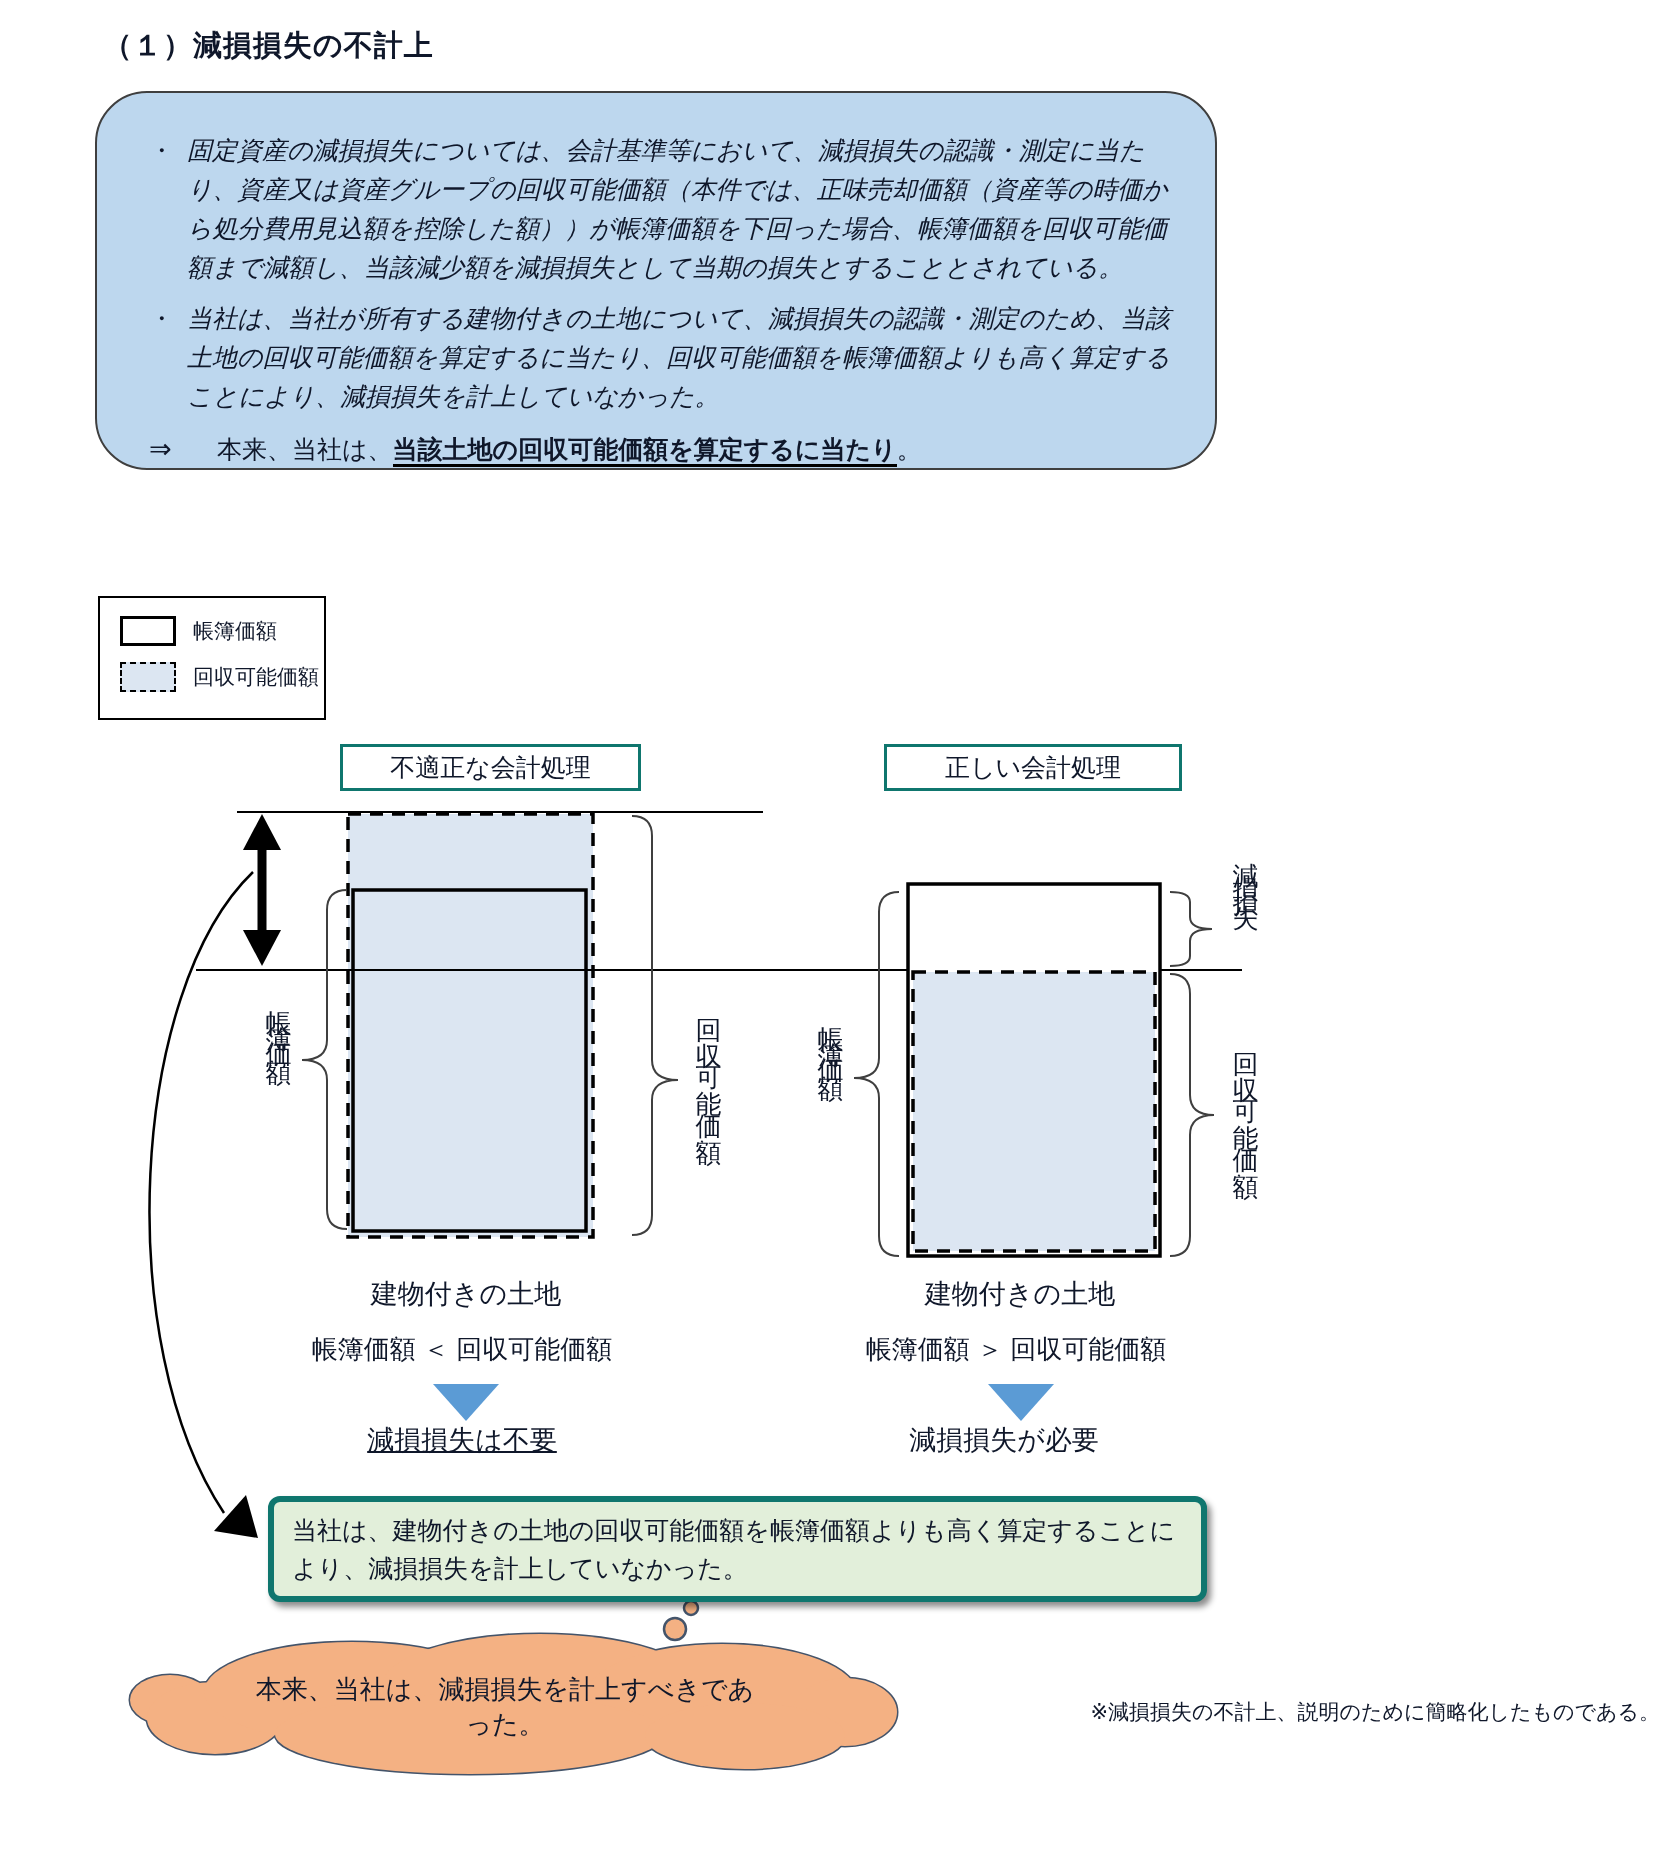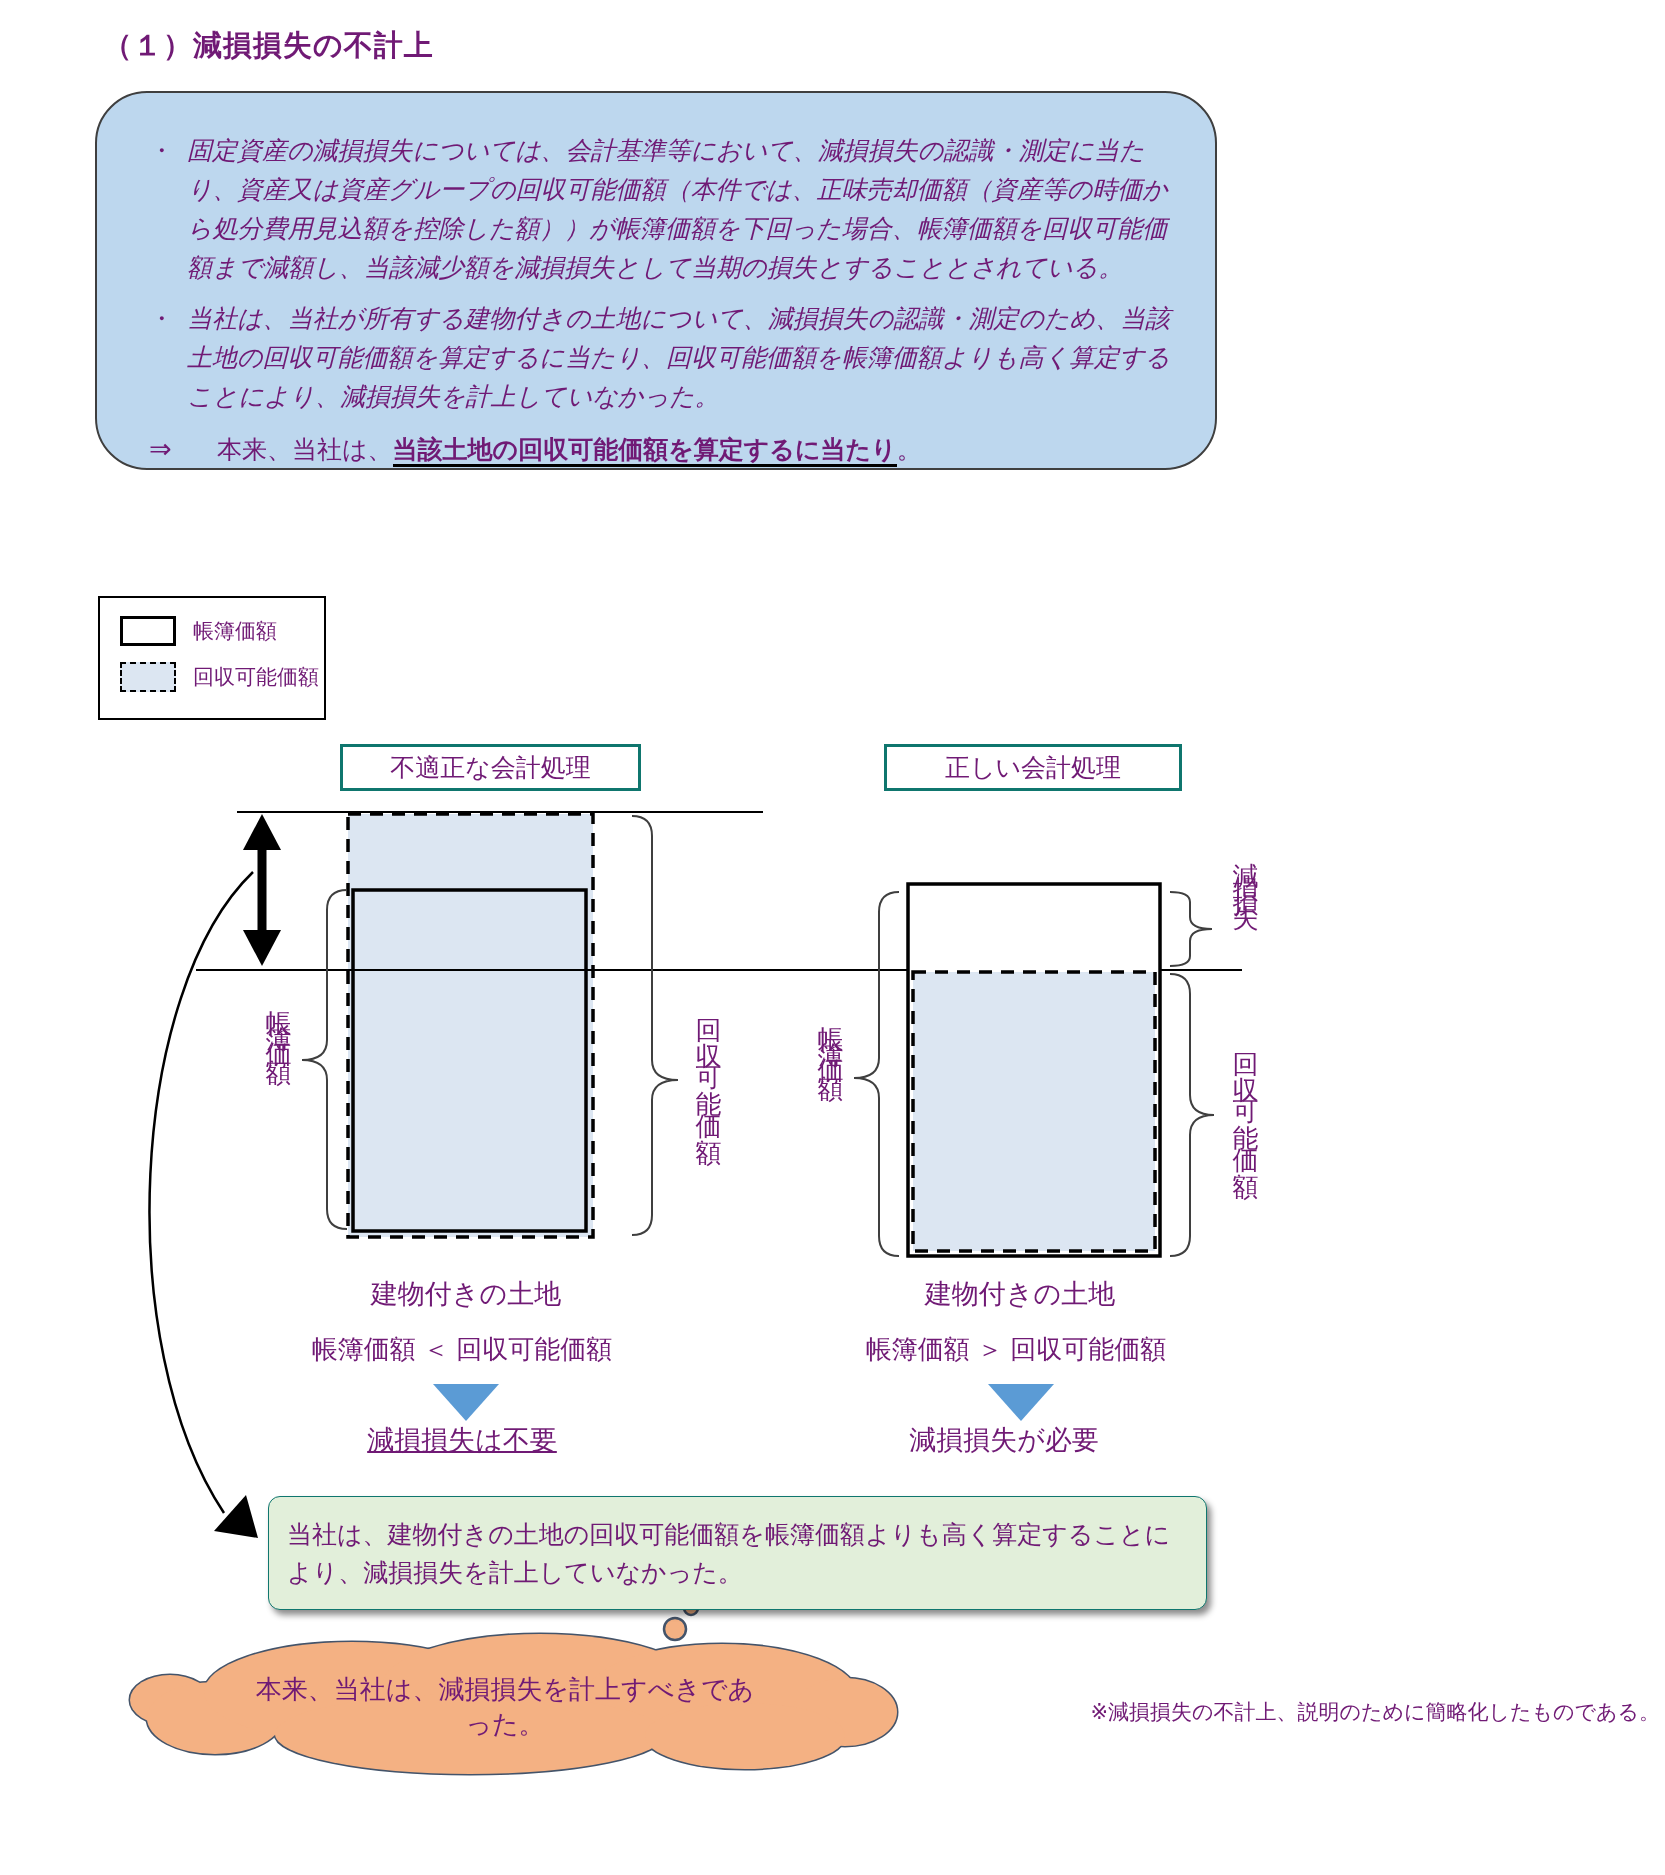--- a/index.html
+++ b/index.html
@@ -1,18 +1,18 @@
 <!DOCTYPE html>
 <html><head>
 <meta charset="utf-8">
 <style>
   html,body{margin:0;padding:0;background:#fff;}
   #page{
     position:relative;width:1656px;height:1875px;background:#fff;overflow:hidden;
-    font-family:"Liberation Sans","DejaVu Sans",sans-serif;color:#701a75;
+    font-family:"Liberation Sans","DejaVu Sans",sans-serif;color:#0f172a;
   }
   .abs{position:absolute;}
   #title{left:103px;top:26px;font-size:29px;font-weight:bold;letter-spacing:1px;}
   
   #callout{
     left:95px;top:91px;width:1122px;height:379px;box-sizing:border-box;
     border:2.5px solid #3f3f3f;border-radius:52px;
     padding:38px 28px 0 52px;font-size:25px;line-height:39px;
   }
   .bullet-row{display:flex;align-items:flex-start;}
@@ -50,21 +50,21 @@
   .dlabel{position:absolute;font-size:27px;text-align:center;}
   #asset-left{left:280px;top:1276px;width:372px;}
   #asset-right{left:834px;top:1276px;width:372px;}
   #comp-left{left:246px;top:1332px;width:432px;font-size:26px;}
   #comp-right{left:800px;top:1332px;width:432px;font-size:26px;}
   #concl-left{left:246px;top:1422px;width:432px;text-decoration:underline;}
   #concl-right{left:788px;top:1422px;width:432px;}
   
   #explain-box{
     left:268px;top:1496px;width:939px;box-sizing:border-box;min-height:93px;
-    border:1px solid #0f766e;border-radius:12px;padding:18px 18px;
+    border:6px solid #0f766e;border-radius:12px;padding:9px 18px;
     font-size:25px;line-height:38px;box-shadow:4px 5px 6px rgba(0,0,0,0.45);
   }
   #cloud-text{left:245px;top:1672px;width:520px;font-size:26px;text-align:center;}
   #footnote{left:1045px;top:1698px;width:615px;font-size:21px;text-align:right;}
 </style>
 </head>
 <body>
 
 <div id="page">
 

